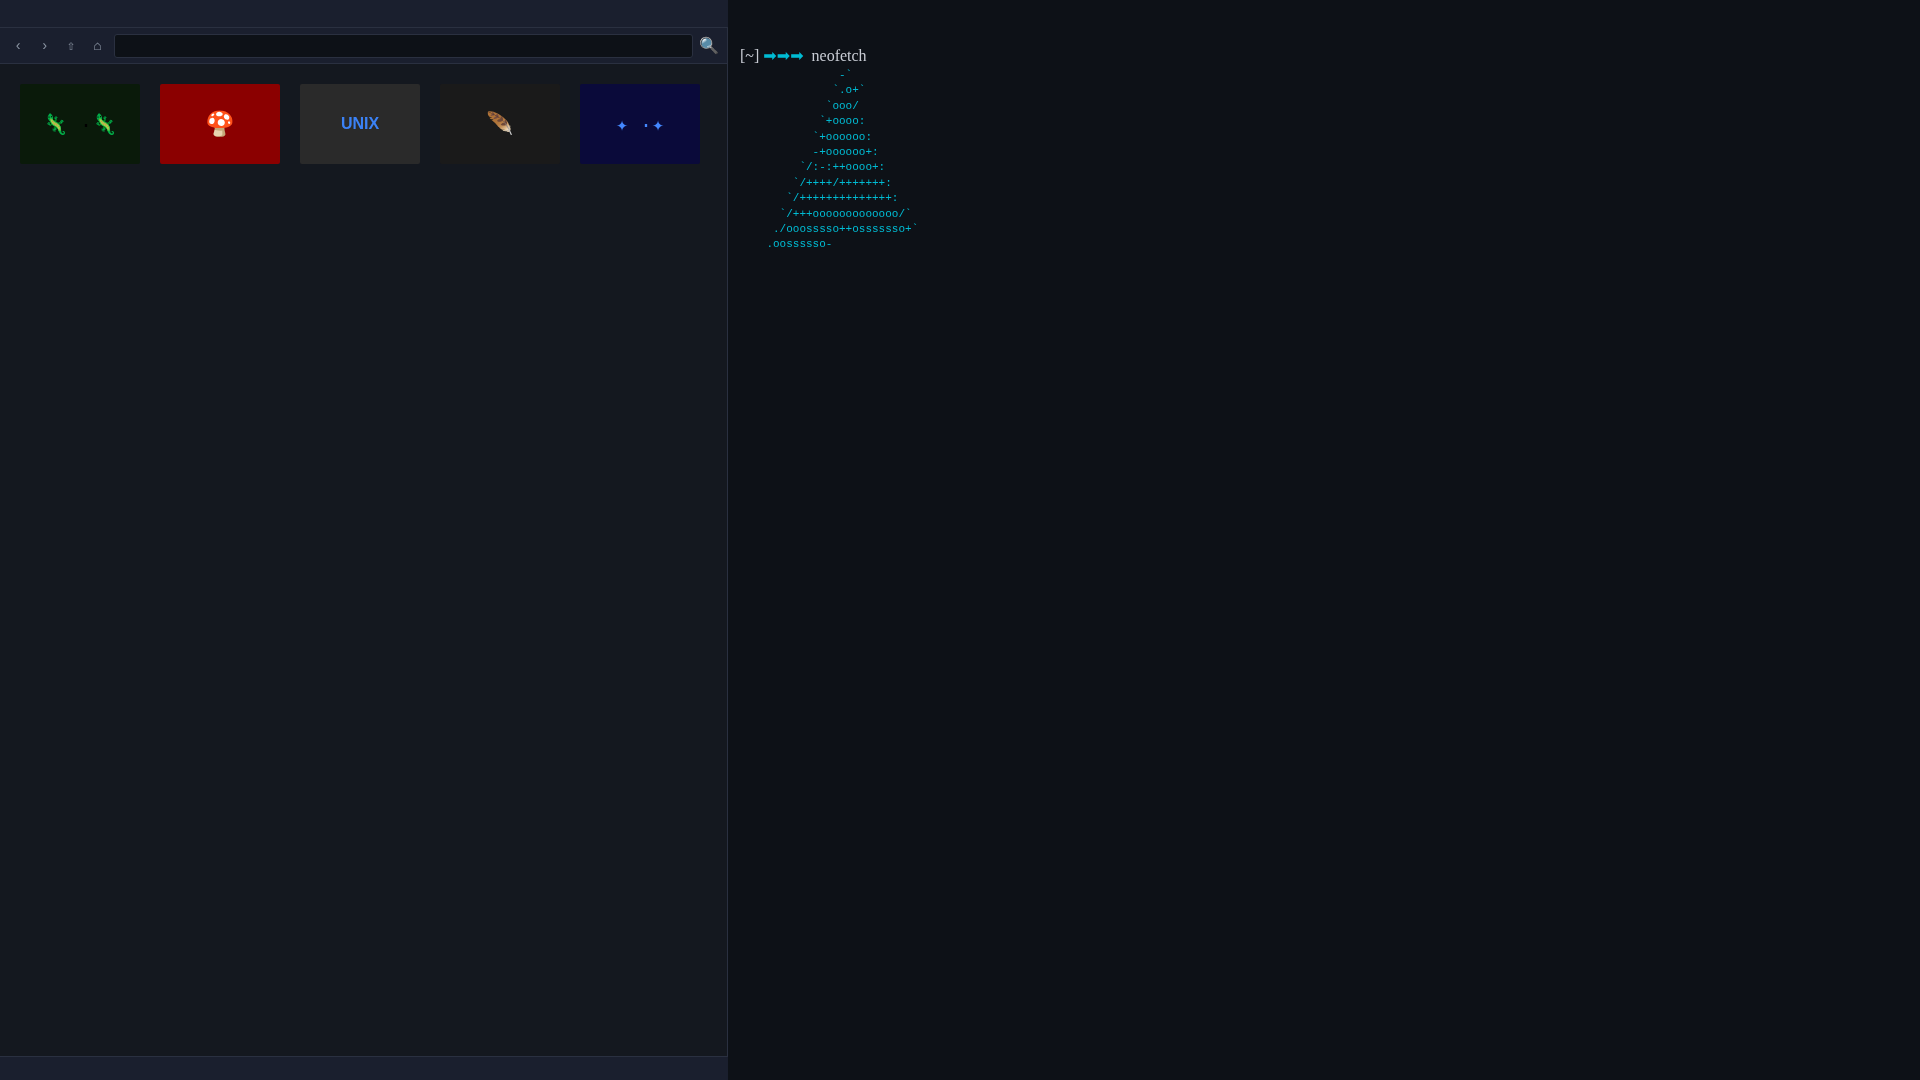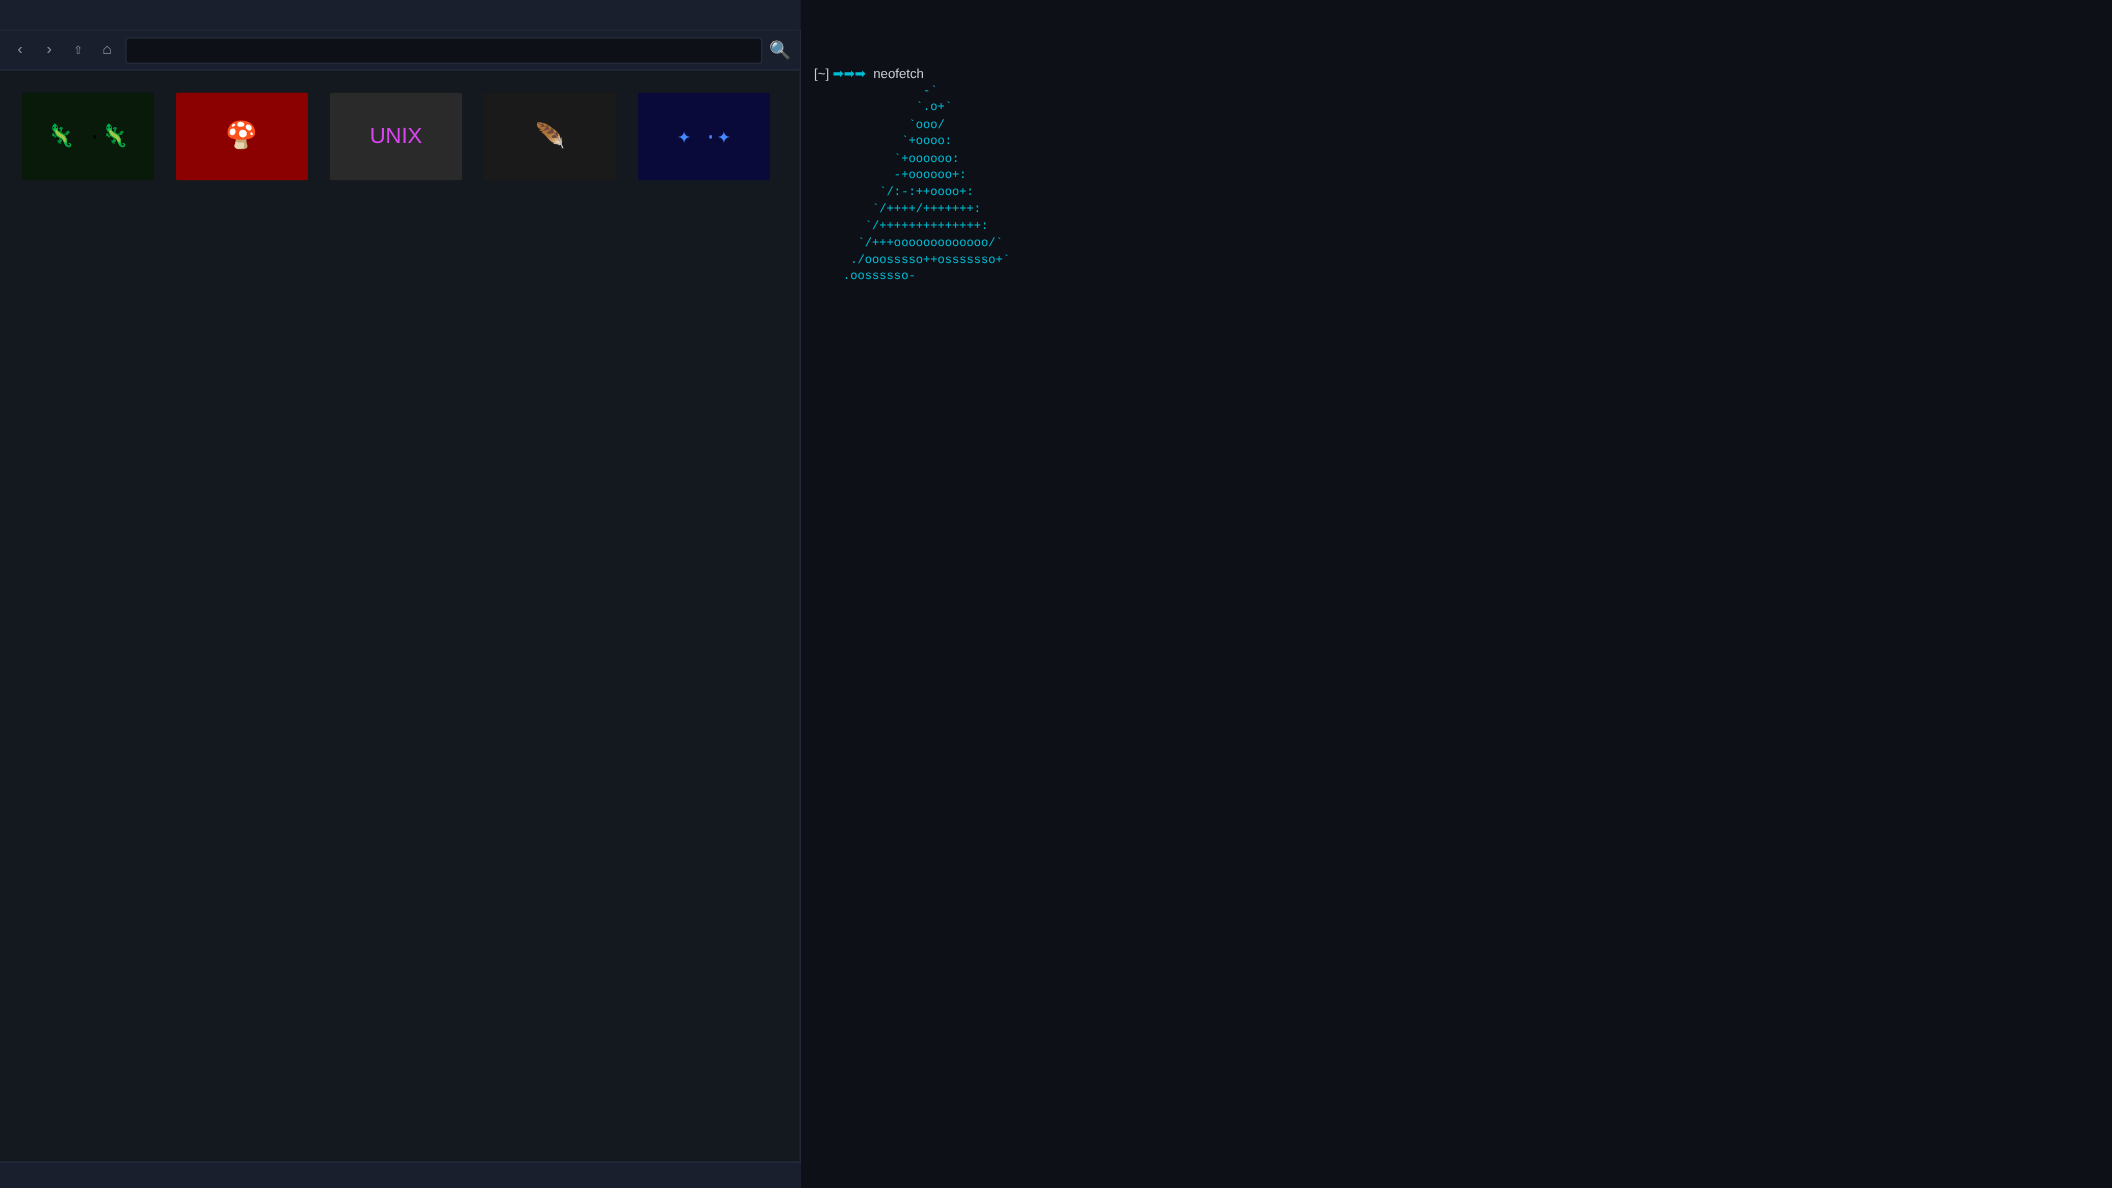--- a/index.html
+++ b/index.html
@@ -184,25 +184,24 @@
       font-size: 11px;
       line-height: 1.4;
       white-space: pre;
       font-family: 'Courier New', monospace;
       min-width: 320px;
     }
 
     
     .terminal-line {
       color: #c8ccd4;
-      font-size: 12px;
+      font-size: 16px;
       line-height: 1.5;
-      font-family: Liberation Sans, sans-serif;
+      font-family: Liberation Serif, serif;
       white-space: pre;
-      margin-top: 14px;
     }
     .prompt-bracket { color: #c8ccd4; }
     .prompt-arrow { color: #00bcd4; }
     .prompt-cmd { color: #c8ccd4; }
     @keyframes blink { 0%,100%{opacity:1} 50%{opacity:0} }
 
     
     #monitor-ids {
       color: #c8ccd4;
       font-size: 11px;
@@ -213,24 +212,24 @@
 
     
     .art-gecko {
       font-size: 20px;
     }
     .art-mario {
       color: #ffcc00;
       font-size: 24px;
     }
     .art-unix {
-      color: #d946ef;
-      font-family: sans-serif;
-      font-size: 20px;
-      font-weight: normal;
+      color: #3b82f6;
+      font-family: sans-serif;
+      font-size: 16px;
+      font-weight: bold;
     }
     .art-feather {
       color: #ff8800;
       font-size: 22px;
     }
     .art-space {
       color: #4488ff;
       font-size: 20px;
     }
   </style>

